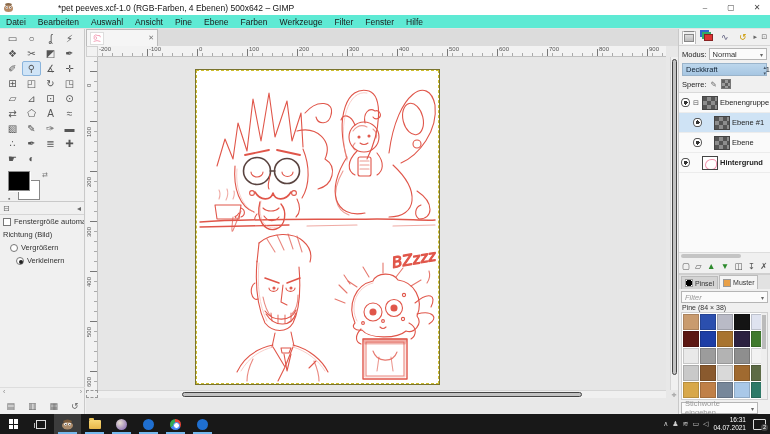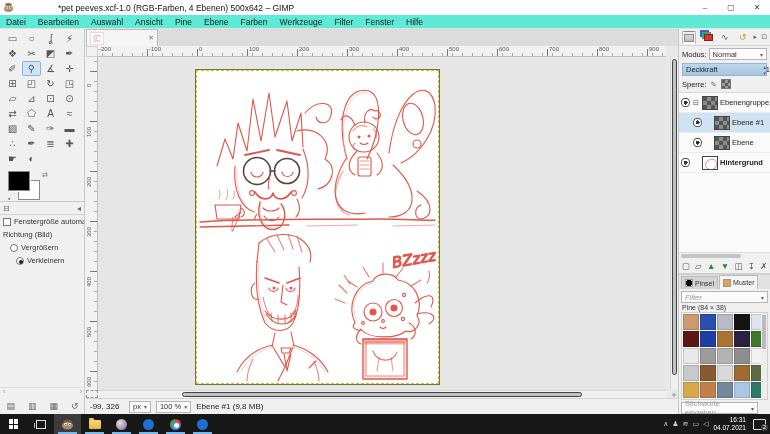--- a/index.html
+++ b/index.html
@@ -533,32 +533,20 @@
 
     <div id="vscroll">
         <div class="thumb"></div>
       </div>
     <div id="hscroll">
         <div class="thumb"></div>
       </div>
     <div id="quickmask"></div>
     <div id="navbtn">✛</div>
 
-    <div id="statusbar">
-      <span style="min-width:34px;">-99, 326</span>
-      <span class="combo">
-        <span>px</span>
-        <span class="arr">▾</span>
-      </span>
-      <span class="combo">
-        <span>100 %</span>
-        <span class="arr">▾</span>
-      </span>
-      <span>Ebene #1 (9,8 MB)</span>
-    </div>
   </div>
 
   <div id="right-dock">
     <div id="dock-tabs">
       <span class="dtab sel">
           <span class="icon-layers"></span>
         </span>
       <span class="dtab">
           <span class="icon-channels"></span>
         </span>

